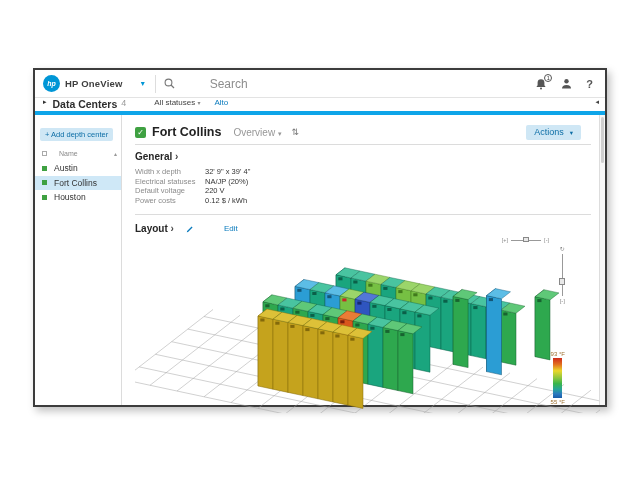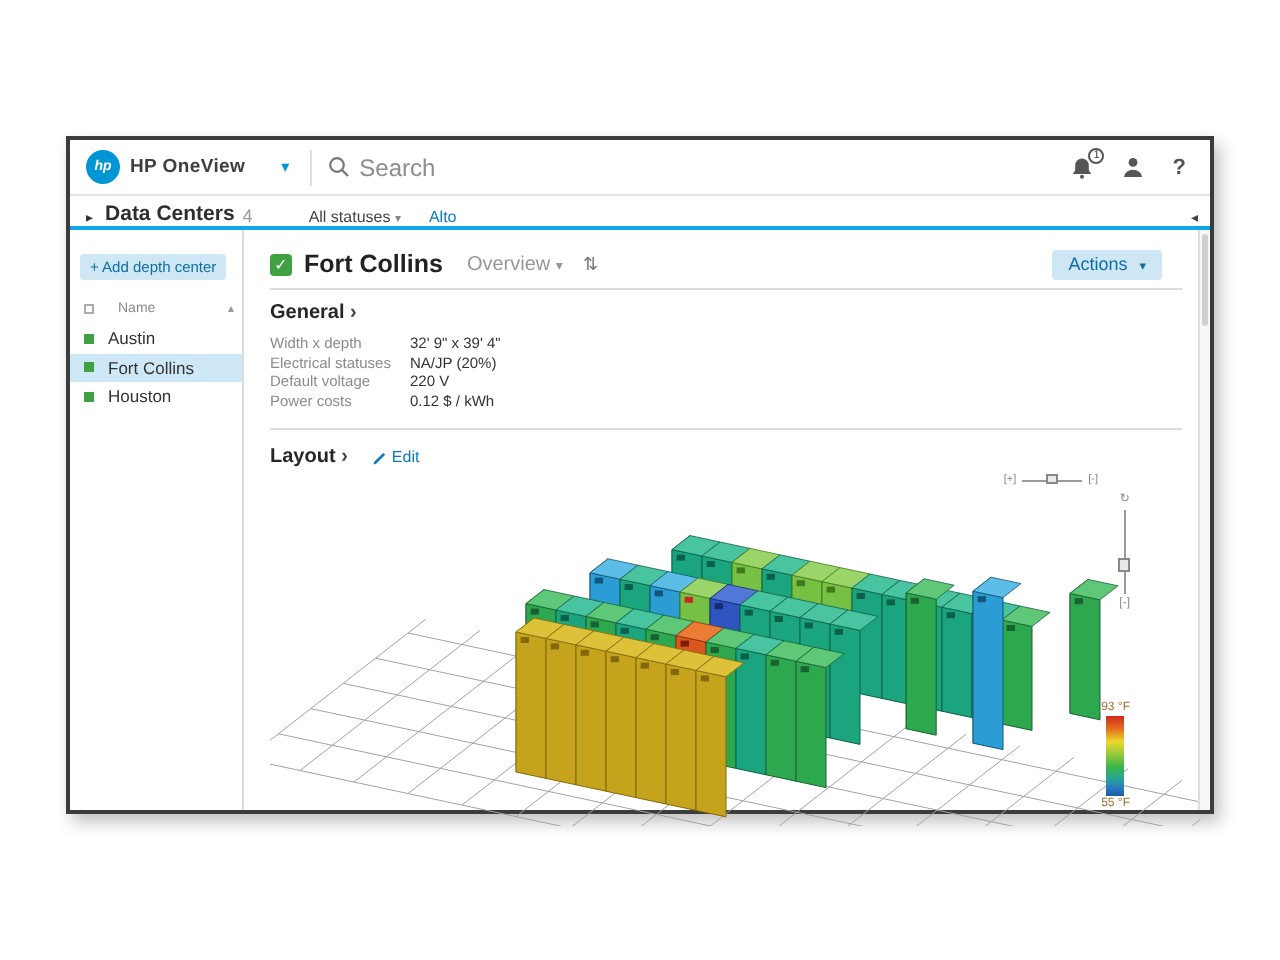--- a/index.html
+++ b/index.html
@@ -7,29 +7,29 @@
   .window { position:absolute; left:33px; top:68px; width:574px; height:339px; background:#fff;
             border:2px solid #3c3c3c; box-shadow:3px 4px 8px rgba(0,0,0,.25); }
   
   .banner { height:28px; display:flex; align-items:center; border-bottom:1px solid #e3e3e3; padding:12px 8px; }
   .hp-logo { width:17px; height:17px; border-radius:50%; background:#0096d6; color:#fff; font-size:7px; font-weight:bold; font-style:italic;
              display:flex; align-items:center; justify-content:center; margin-right:5px; }
   .product-name { font-size:9.5px; color:#3f3f3f; font-weight:bold; letter-spacing:.2px; }
   .banner-chev { color:#0096d6; font-size:8px; margin:0 10px 0 18px; }
   .banner-divider { width:1px; height:18px; background:#ddd; margin-right:8px; }
   .search-wrap { display:flex; align-items:center; flex:1; }
-  .search-input { border:none; outline:none; font-size:12px; color:#555; width:230px; font-family:"Liberation Sans",sans-serif; }
+  .search-input { border:none; outline:none; font-size:12px; color:#555; width:230px; font-family:"Liberation Sans",sans-serif;margin-left:30px; }
   .search-input::placeholder { color:#8d8d8d; }
   .banner-icons { display:flex; align-items:center; gap:14px; margin-right:4px; }
   .icon-btn { position:relative; color:#555; display:flex; align-items:center; }
   .alert-badge { position:absolute; top:-4px; right:-5px; width:8px; height:8px; border-radius:50%;
                  background:#fff; border:1px solid #555; font-size:5.5px; color:#333; text-align:center; line-height:7px; }
   .q-icon { font-size:11px; color:#555; font-weight:bold; }
   
-  .crumb-bar { height:17px; display:flex; align-items:flex-end; padding:0 6px; border-bottom:2px solid #0ea5e9; }
+  .crumb-bar { height:17px; display:flex; align-items:flex-start; padding:0 6px; border-bottom:4px solid #0ea5e9; }
   .crumb-expand { font-size:7px; color:#333; margin:0 6px 0 2px; }
   .crumb-title { font-size:10.5px; font-weight:bold; color:#2e2e2e; }
   .crumb-count { font-size:9px; color:#9a9a9a; margin-left:4px; }
   .crumb-filter { font-size:8px; color:#444; margin-left:28px; }
   .crumb-filter .chev { font-size:6px; color:#888; }
   .crumb-reset { font-size:8px; color:#0b7bbd; margin-left:14px; }
   .crumb-collapse { margin-left:auto; font-size:7px; color:#444; }
   
   .body { display:flex; height:290px; }
   .sidebar { width:87px; border-right:1px solid #dcdcdc; padding-top:8px; }
@@ -55,21 +55,21 @@
   .sort-toggle { font-size:9px; color:#777; margin-left:10px; }
   .actions-btn { margin-left:auto; margin-right:10px; background:#cfe7f5; color:#0d6ea6; font-size:9px; padding:2.5px 8px; border-radius:2px; }
   .actions-btn .chev { font-size:6.5px; margin-left:6px; }
   .hr { border-top:1px solid #dcdcdc; }
   .sec-head { font-size:10px; font-weight:bold; color:#262626; margin:6px 0 5px 0; }
   .sec-head .chev { font-weight:bold; color:#444; font-size:10px; }
   .field-row { display:flex; line-height:9.5px; }
   .field-label { width:70px; font-size:7.5px; color:#8b8b8b; flex:none; }
   .field-value { font-size:7.5px; color:#333; }
   .layout-head { margin-top:8px; display:flex; }
-  .edit-link { display:flex; align-items:center; font-size:8px; color:#0b7bbd; margin-left:12px; }
+  .edit-link { display:flex; align-items:center; font-size:8px; color:#0b7bbd; margin-left:12px;gap:28px; }
   .edit-link svg { margin-right:2px; }
   
   .scene { position:relative; height:177px; margin-top:2px; }
   .scene svg.iso { position:absolute; left:0; top:0; }
   .hslider { position:absolute; top:1px; right:42px; display:flex; align-items:center; gap:3px; color:#888; font-size:5.5px; }
   .hslider .track { width:30px; height:1px; background:#999; position:relative; }
   .hslider .handle { position:absolute; left:12px; top:-2.5px; width:6px; height:5px; background:#e8e8e8; border:1px solid #888; }
   .vslider { position:absolute; top:9px; right:26px; display:flex; flex-direction:column; align-items:center; color:#888; font-size:6px; }
   .vslider .track { width:1px; height:42px; background:#999; position:relative; margin:2px 0; }
   .vslider .handle { position:absolute; top:24px; left:-3px; width:6px; height:7px; background:#e8e8e8; border:1px solid #888; }

